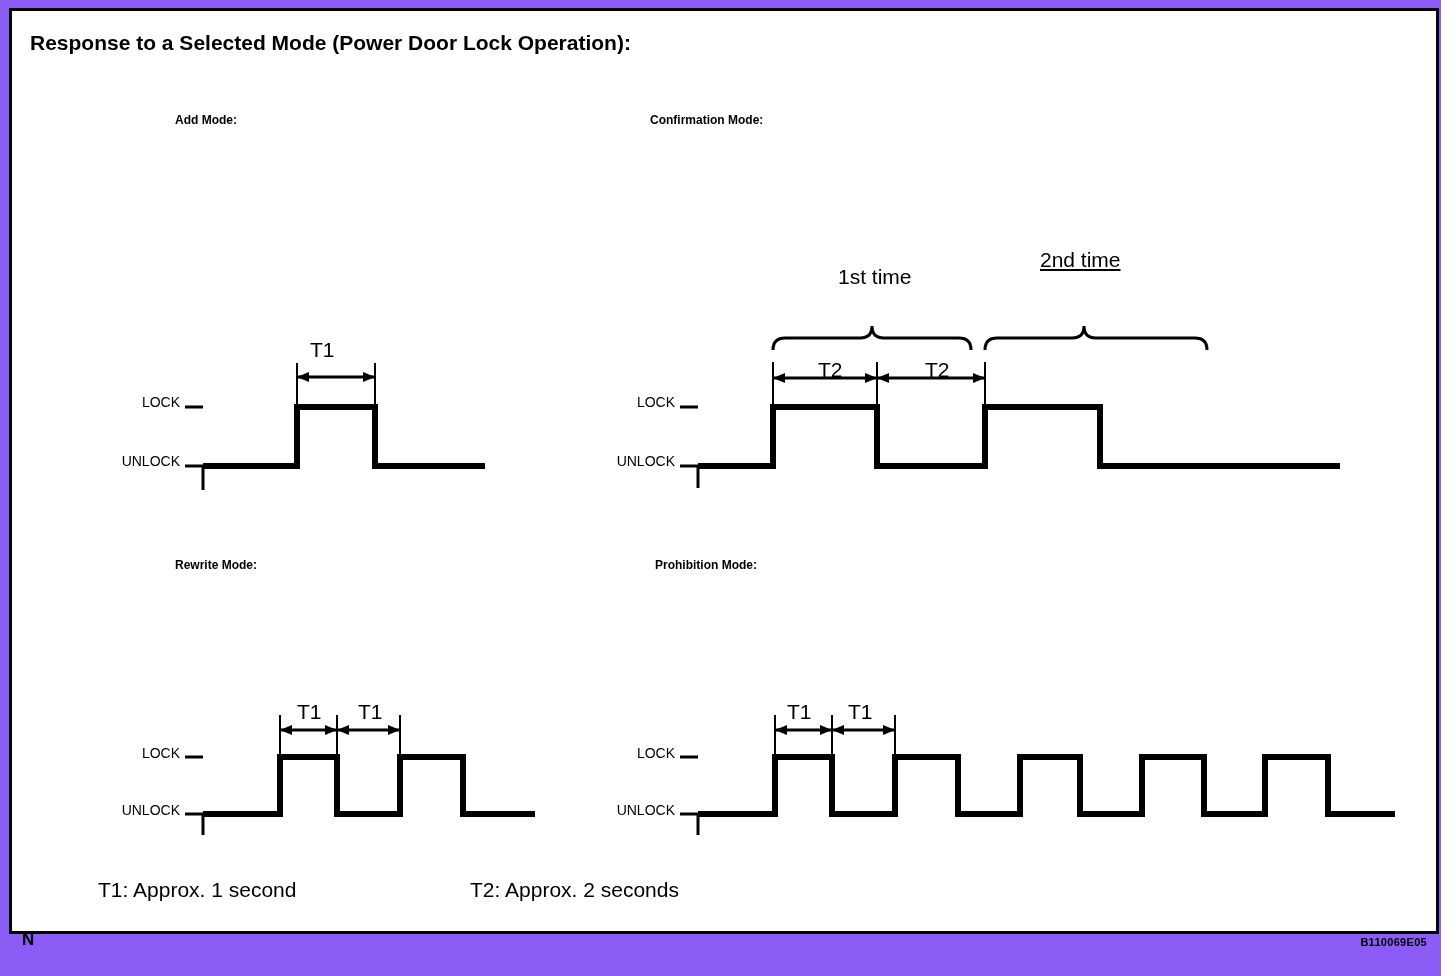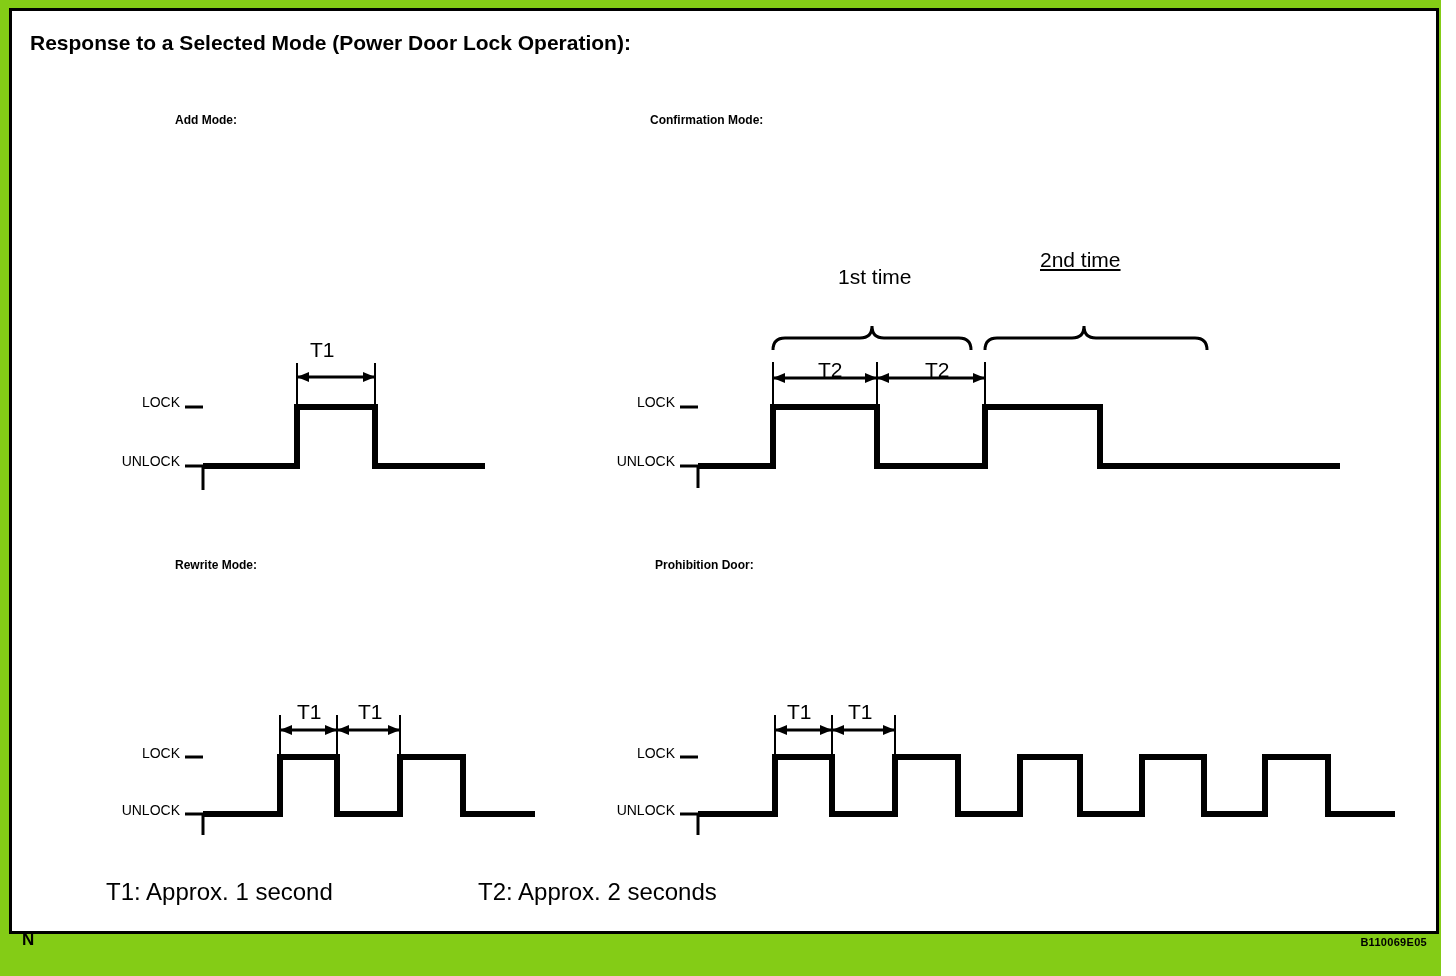--- a/index.html
+++ b/index.html
@@ -7,21 +7,21 @@
     padding: 0;
     background: #ffffff;
   }
   body {
     font-family: "Liberation Sans", sans-serif;
   }
   #page {
     position: relative;
     width: 1441px;
     height: 976px;
-    background: #84cc16;
+    background: #8b5cf6;
     overflow: hidden;
   }
   .frame {
     position: absolute;
     left: 9px;
     top: 8px;
     width: 1430px;
     height: 926px;
     border: 3px solid #000;
     box-sizing: border-box;
@@ -52,24 +52,23 @@
   }
   .axis-label {
     position: absolute;
     font-size: 14px;
     color: #000;
     white-space: nowrap;
     text-align: right;
   }
   .legend {
     position: absolute;
-    font-size: 24px;
-    color: #000;
-    white-space: nowrap;
-    margin-left: 8px;
+    font-size: 21px;
+    color: #000;
+    white-space: nowrap;
   }
   .corner-n {
     position: absolute;
     left: 22px;
     top: 930px;
     font-size: 17px;
     font-weight: bold;
     color: #000;
   }
   .code {
@@ -175,21 +174,21 @@
       <polygon points="152,40 140,35 140,45" fill="#000"></polygon>
       <line x1="152" y1="40" x2="215" y2="40" stroke="#000" stroke-width="3"></line>
       <polygon points="152,40 164,35 164,45" fill="#000"></polygon>
       <polygon points="215,40 203,35 203,45" fill="#000"></polygon>
       <line x1="95" y1="25" x2="95" y2="70" stroke="#000" stroke-width="2"></line>
       <line x1="152" y1="25" x2="152" y2="70" stroke="#000" stroke-width="2"></line>
       <line x1="215" y1="25" x2="215" y2="70" stroke="#000" stroke-width="2"></line>
     </svg>
   </div>
 
-  <div class="mode-title" style="left:655px; top:558px;">Prohibition Door:</div>
+  <div class="mode-title" style="left:655px; top:558px;">Prohibition Mode:</div>
 
   <div class="axis-label" style="left:520px; top:745px; width:155px;">LOCK</div>
   <div class="axis-label" style="left:520px; top:802px; width:155px;">UNLOCK</div>
 
   <div class="lbl" style="left:787px; top:700px;">T1</div>
   <div class="lbl" style="left:848px; top:700px;">T1</div>
 
   <div class="wave" style="left:680px; top:690px;">
     <svg width="730" height="160" viewBox="0 0 730 160">
       <line x1="0" y1="67" x2="18" y2="67" stroke="#000" stroke-width="3"></line>

